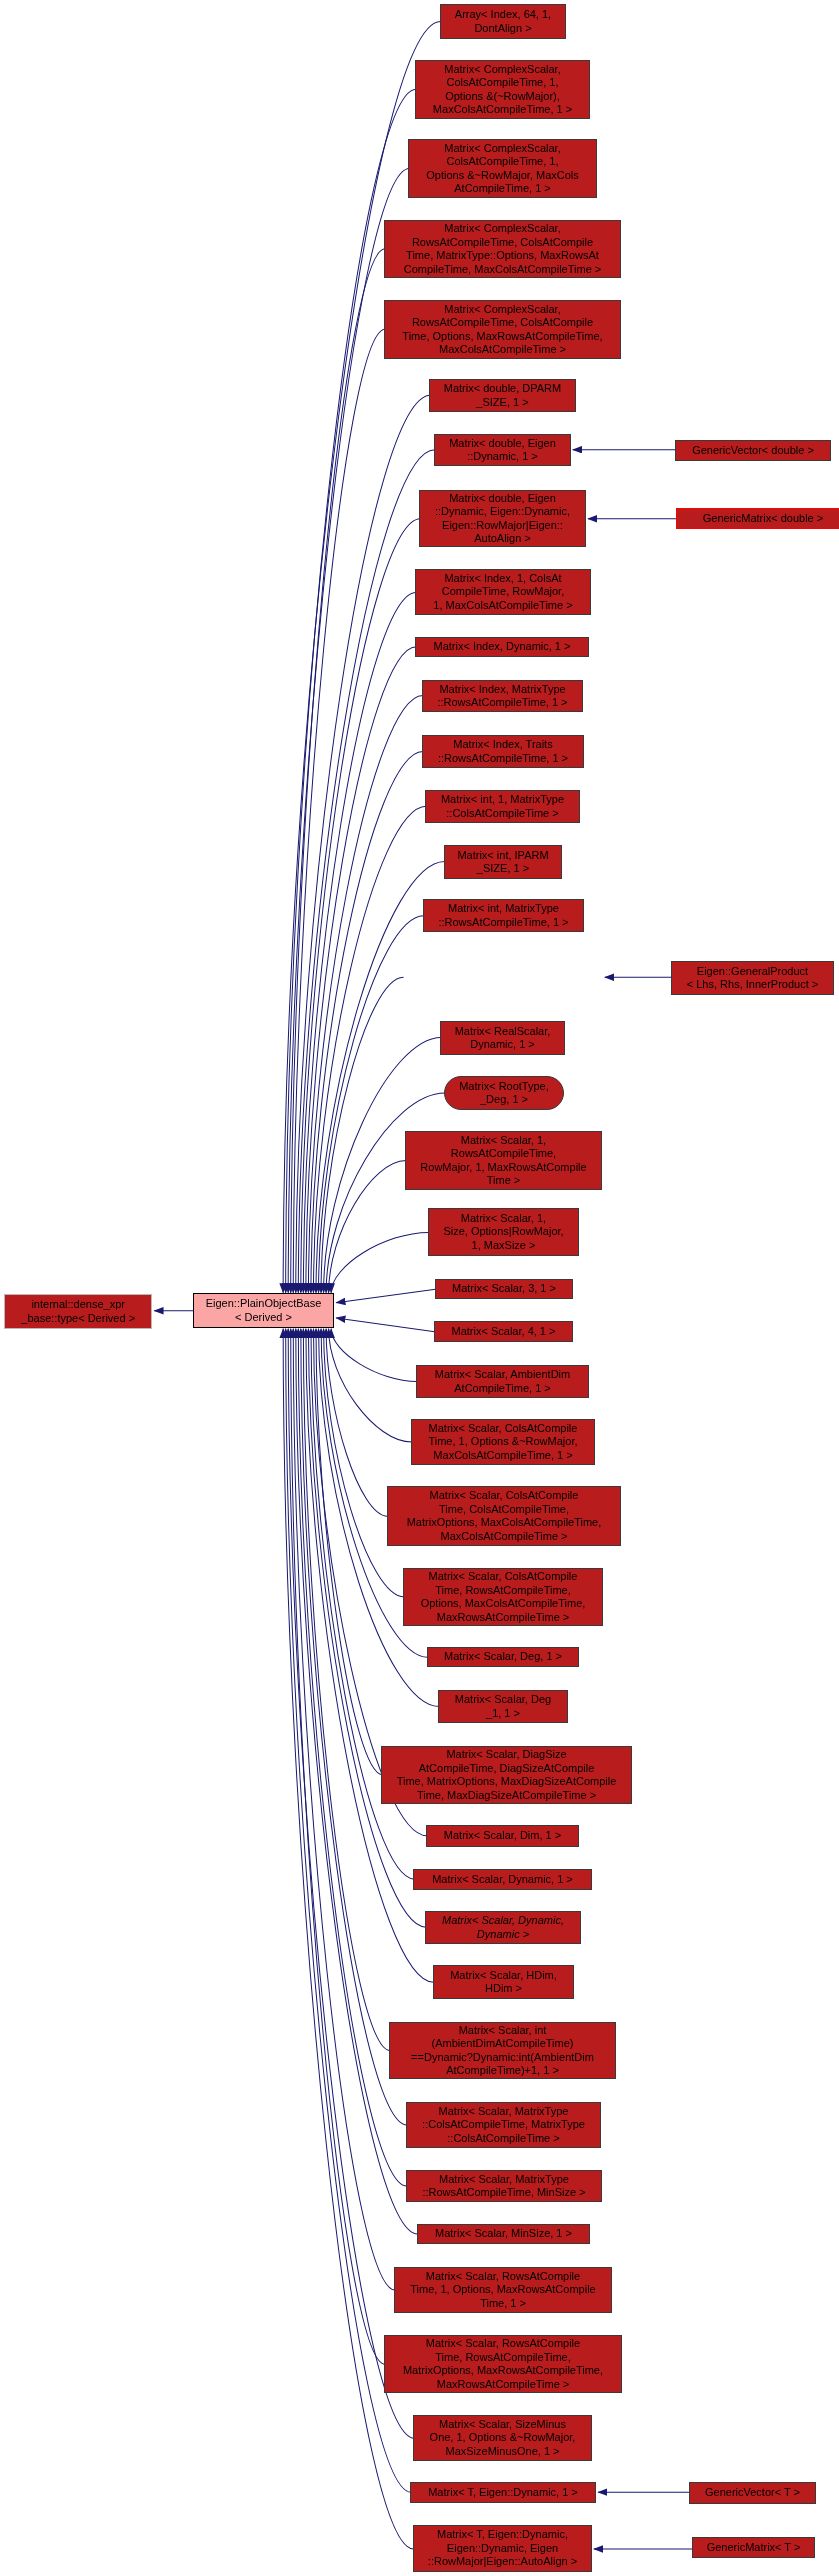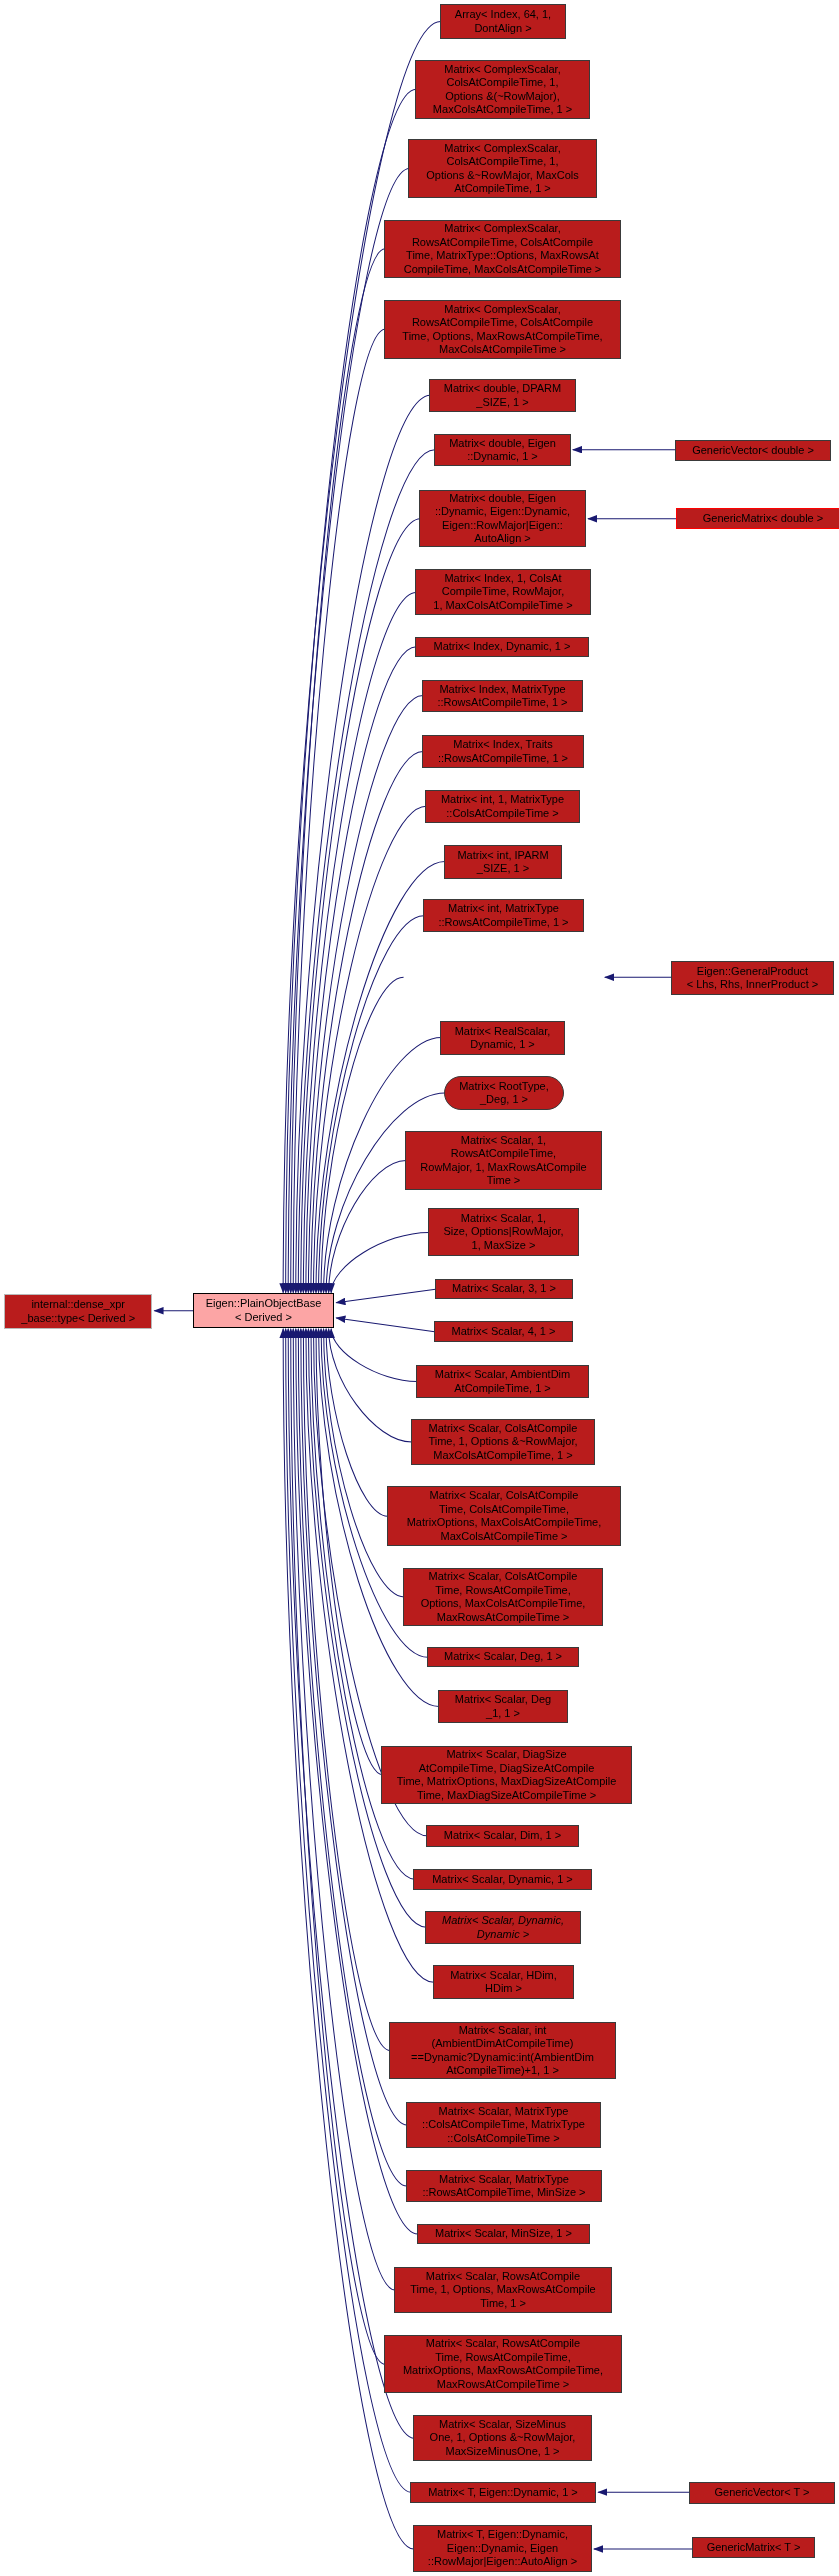--- a/index.html
+++ b/index.html
@@ -293,21 +293,21 @@
     <div class="node" style="left: 675px; top: 440px; width: 156px; height: 21px;">
       <div class="ln">GenericVector&lt; double &gt;</div>
     </div>
     <div class="node red" style="left: 676px; top: 508px; width: 174px; height: 21px;">
       <div class="ln">GenericMatrix&lt; double &gt;</div>
     </div>
     <div class="node" style="left: 671px; top: 961px; width: 163px; height: 34px;">
       <div class="ln">Eigen::GeneralProduct</div>
       <div class="ln">&lt; Lhs, Rhs, InnerProduct &gt;</div>
     </div>
-    <div class="node" style="left: 689px; top: 2482px; width: 146px; height: 22px;">
+    <div class="node" style="left: 689px; top: 2482px; width: 127px; height: 22px;">
       <div class="ln">GenericVector&lt; T &gt;</div>
     </div>
     <div class="node" style="left: 692px; top: 2537px; width: 123px; height: 21px;">
       <div class="ln">GenericMatrix&lt; T &gt;</div>
     </div>
     <div class="node muted" style="left: 4.2px; top: 1294px; width: 148px; height: 35px;">
       <div class="ln">internal::dense_xpr</div>
       <div class="ln">_base::type&lt; Derived &gt;</div>
     </div>
     <div class="node center" style="left: 193px; top: 1293px; width: 141px; height: 35px;">

